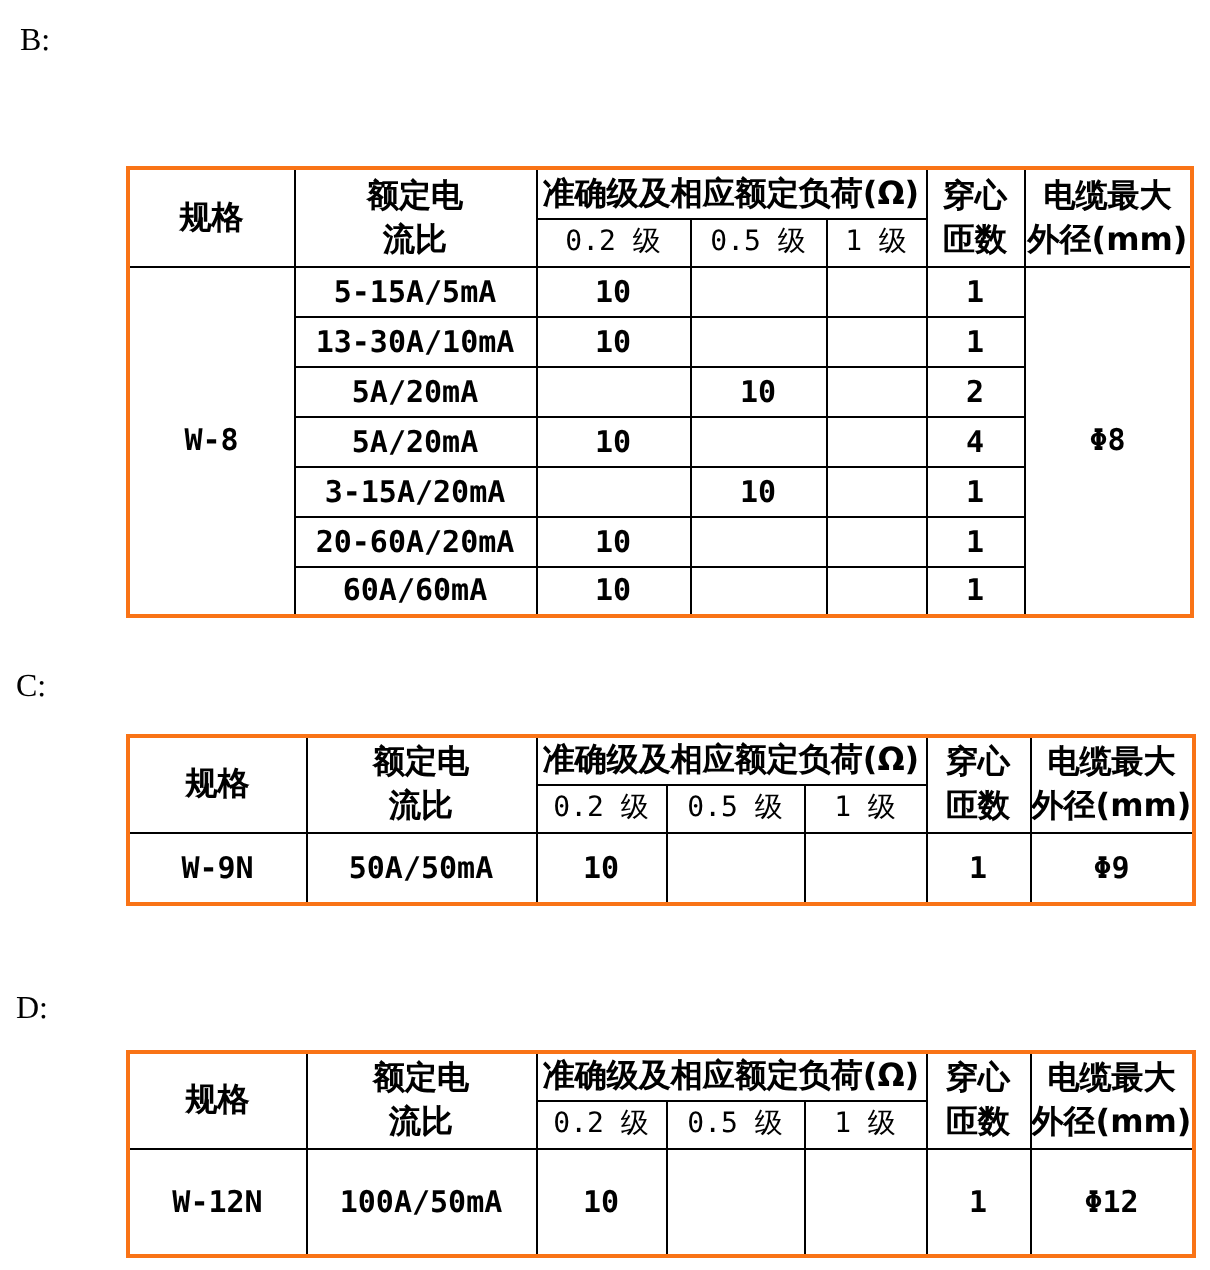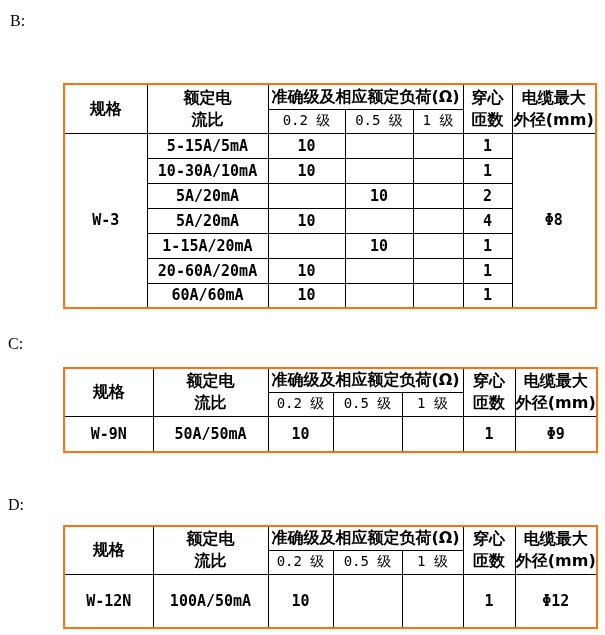--- a/index.html
+++ b/index.html
@@ -85,51 +85,51 @@
       <div class="line">电缆最大</div>
       <div class="line">外径(mm)</div>
     </th>
   </tr>
   <tr style="height:24px;">
     <th class="sub-head">0.2 级</th>
     <th class="sub-head">0.5 级</th>
     <th class="sub-head">1 级</th>
   </tr>
   <tr style="height:25px;">
-    <td class="data-cell" rowspan="7">W-3</td>
+    <td class="data-cell" rowspan="7">W-8</td>
     <td class="data-cell">5-15A/5mA</td>
     <td class="data-cell">10</td>
     <td class="data-cell"></td>
     <td class="data-cell"></td>
     <td class="data-cell">1</td>
     <td class="data-cell" rowspan="7">Φ8</td>
   </tr>
   <tr style="height:25px;">
-    <td class="data-cell">10-30A/10mA</td>
+    <td class="data-cell">13-30A/10mA</td>
     <td class="data-cell">10</td>
     <td class="data-cell"></td>
     <td class="data-cell"></td>
     <td class="data-cell">1</td>
   </tr>
   <tr style="height:25px;">
     <td class="data-cell">5A/20mA</td>
     <td class="data-cell"></td>
     <td class="data-cell">10</td>
     <td class="data-cell"></td>
     <td class="data-cell">2</td>
   </tr>
   <tr style="height:25px;">
     <td class="data-cell">5A/20mA</td>
     <td class="data-cell">10</td>
     <td class="data-cell"></td>
     <td class="data-cell"></td>
     <td class="data-cell">4</td>
   </tr>
   <tr style="height:25px;">
-    <td class="data-cell">1-15A/20mA</td>
+    <td class="data-cell">3-15A/20mA</td>
     <td class="data-cell"></td>
     <td class="data-cell">10</td>
     <td class="data-cell"></td>
     <td class="data-cell">1</td>
   </tr>
   <tr style="height:25px;margin-top:25px;">
     <td class="data-cell">20-60A/20mA</td>
     <td class="data-cell">10</td>
     <td class="data-cell"></td>
     <td class="data-cell"></td>

